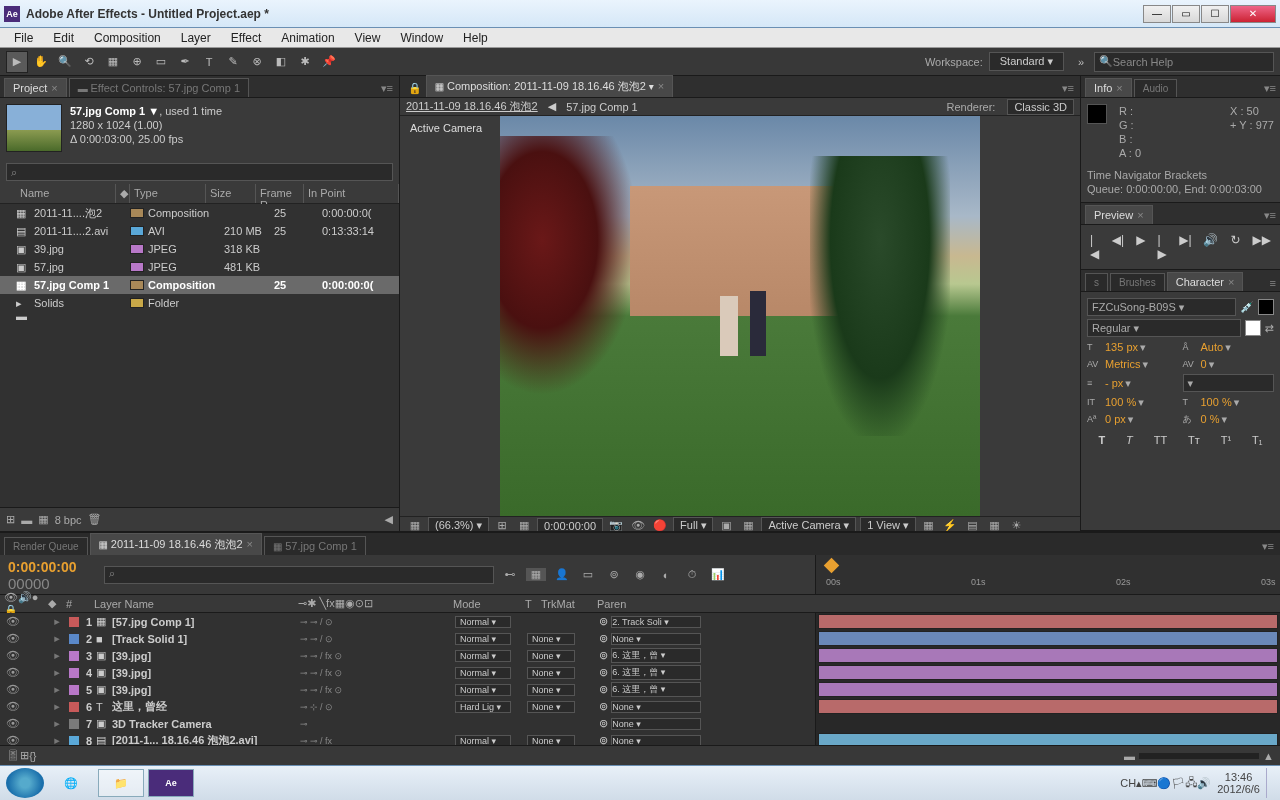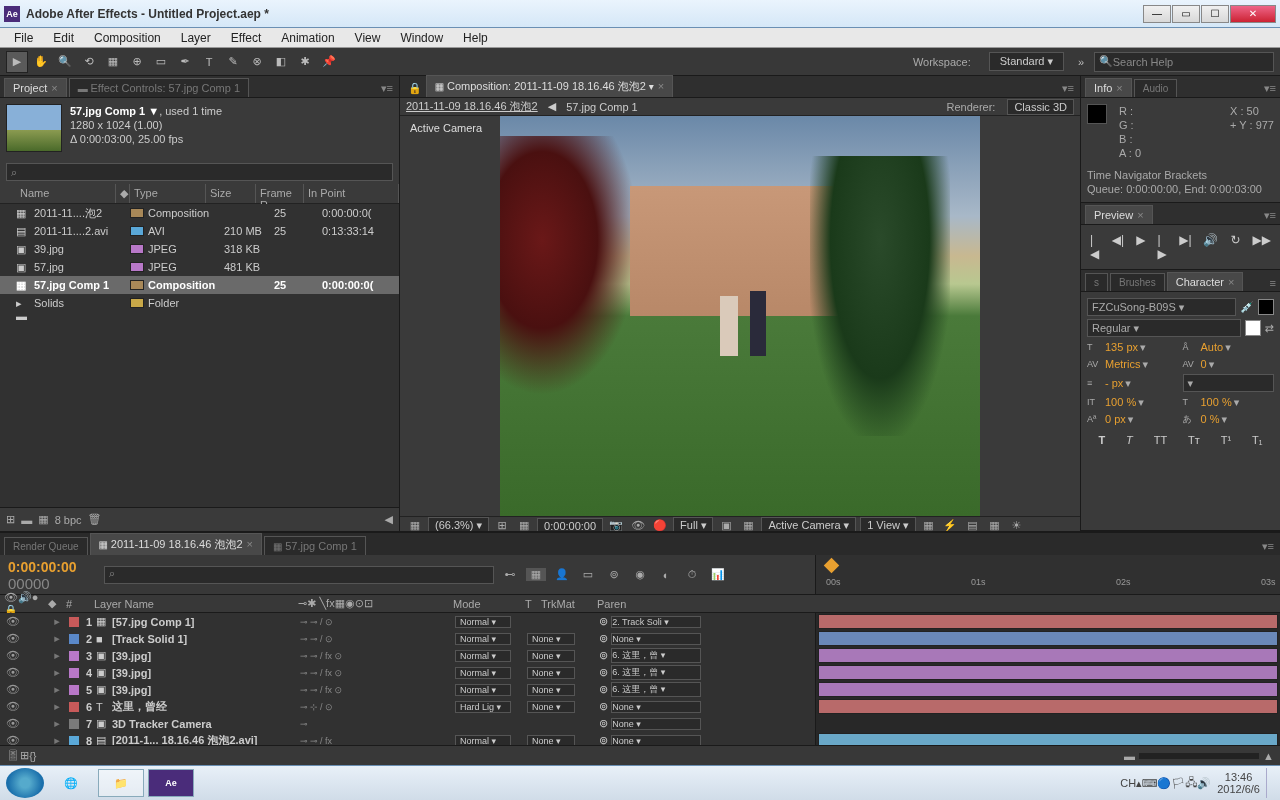--- a/index.html
+++ b/index.html
@@ -16,21 +16,21 @@
 
 
 .menubar { height: 20px; background: #e8e8e8; display: flex; align-items: center; padding: 0 4px; border-bottom: 1px solid #999; }
 .menubar span { padding: 3px 10px; color: #222; font-size: 12px; }
 
 
 .toolbar { height: 28px; background: #383838; display: flex; align-items: center; padding: 0 6px; border-bottom: 1px solid #1a1a1a; gap: 2px; }
 .toolbar .tool { width: 22px; height: 22px; display: flex; align-items: center; justify-content: center; color: #bbb; }
 .toolbar .tool.active { background: #5a5a5a; border: 1px solid #222; }
 .toolbar .spacer { flex: 1; }
-.toolbar .ws { color: #aaa; margin-right: 16px; }
+.toolbar .ws { color: #aaa; margin-right: 4px; }
 .toolbar .wsval { background: #2a2a2a; border: 1px solid #555; color: #ccc; padding: 2px 10px; margin-right: 4px; }
 .toolbar .search { width: 180px; height: 20px; background: #2a2a2a; border: 1px solid #555; display: flex; align-items: center; padding: 0 4px; color: #888; }
 
 
 .main { flex: 1; display: flex; background: #3a3a3a; min-height: 0; }
 .left { width: 400px; display: flex; flex-direction: column; border-right: 1px solid #1a1a1a; }
 .center { flex: 1; display: flex; flex-direction: column; }
 .right { width: 200px; display: flex; flex-direction: column; border-left: 1px solid #1a1a1a; }
 
 

